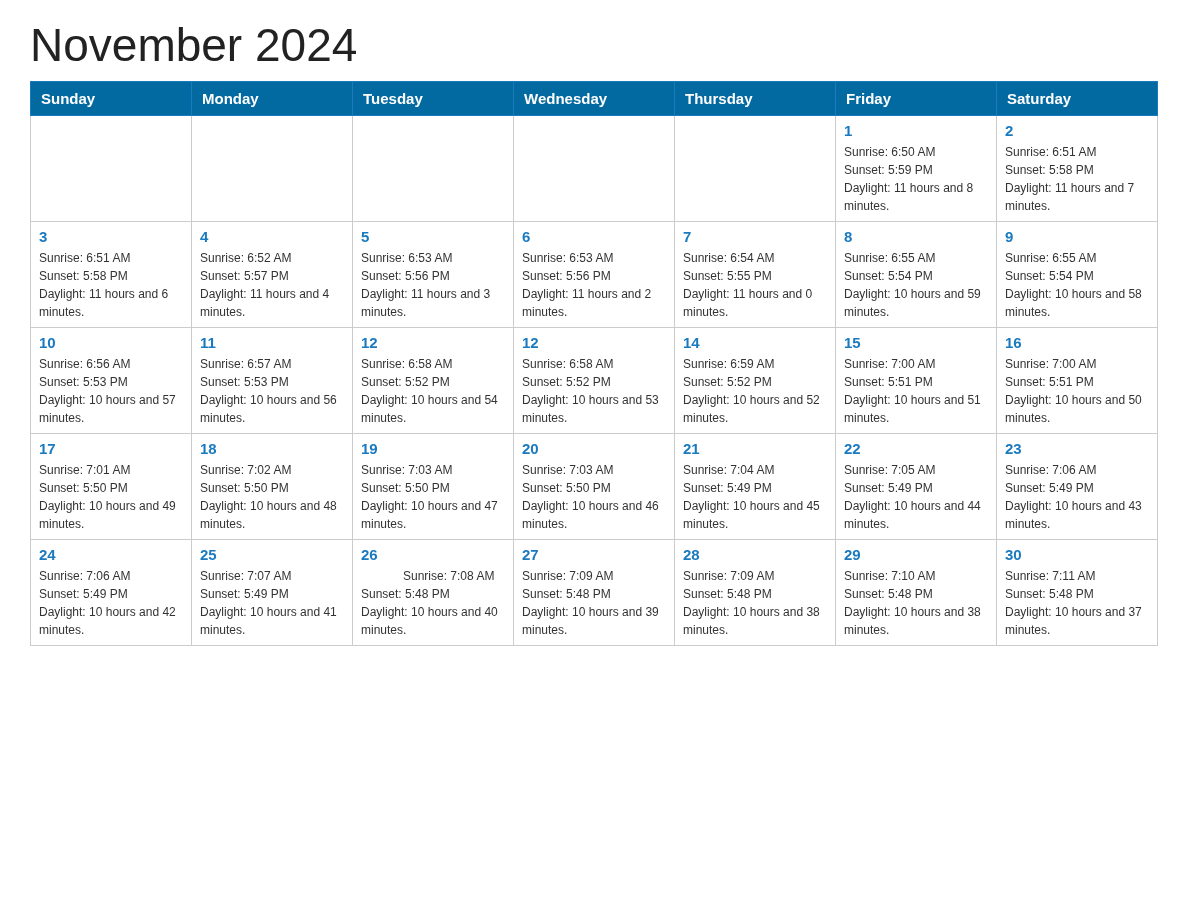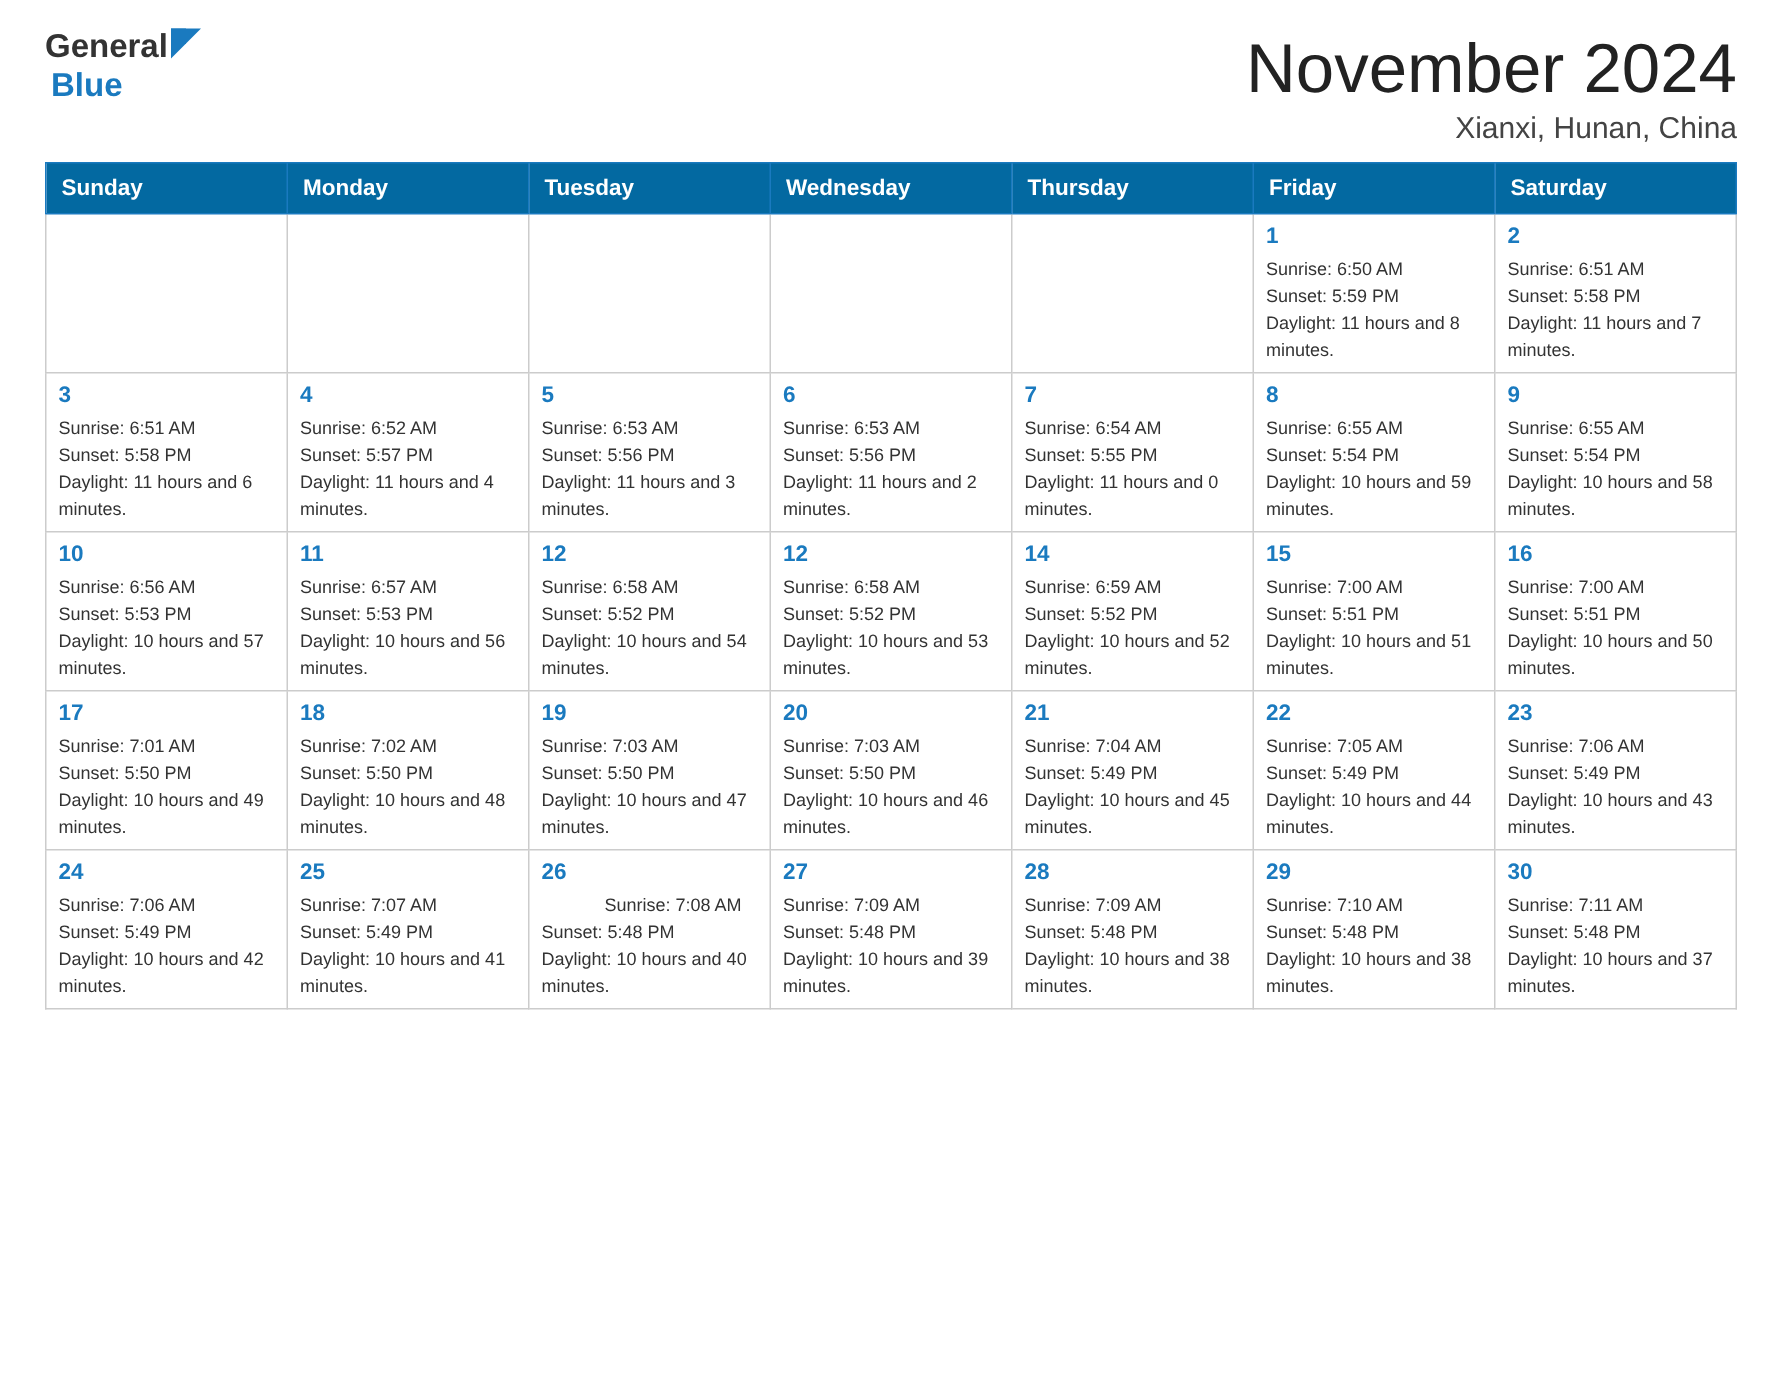--- a/index.html
+++ b/index.html
@@ -98,30 +98,22 @@
       height: 100px;
     }
     .empty-cell {
       background: #fff;
     }
   </style>
 </head>
 <body>
 
 <div class="header-area">
-  <div class="logo-area">
-    <div class="logo-text">
-      <span class="logo-general">General</span>
-      <div class="logo-triangle"></div>
-    </div>
-    <div class="logo-blue-text">Blue</div>
-  </div>
   <div class="title-area">
     <div class="month-title">November 2024</div>
-    <div class="location-subtitle">Xianxi, Hunan, China</div>
   </div>
 </div>
 
 <table>
   <thead>
     <tr>
     <th>Sunday</th>
         <th>Monday</th>
         <th>Tuesday</th>
         <th>Wednesday</th>

